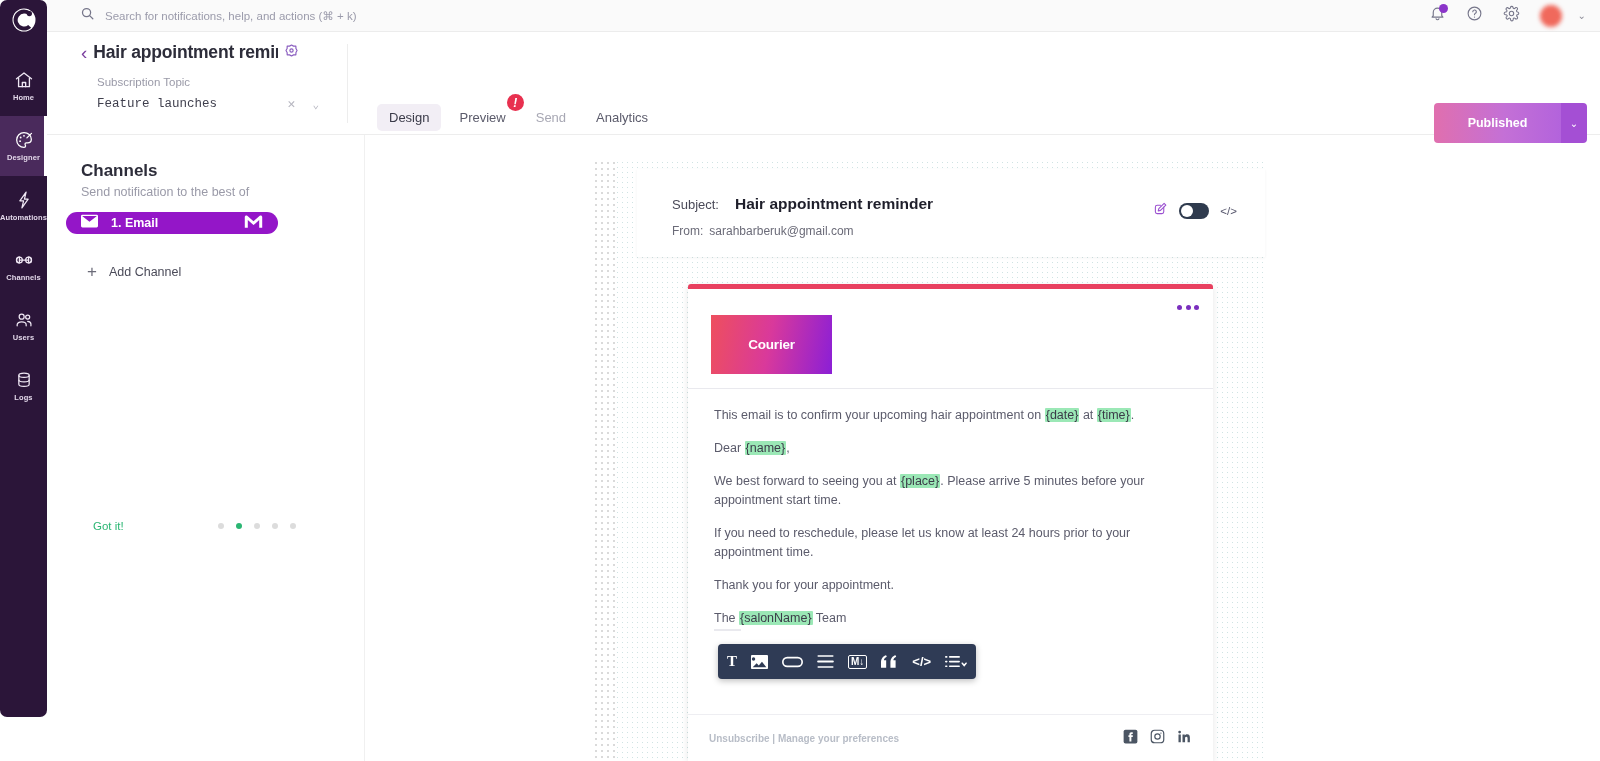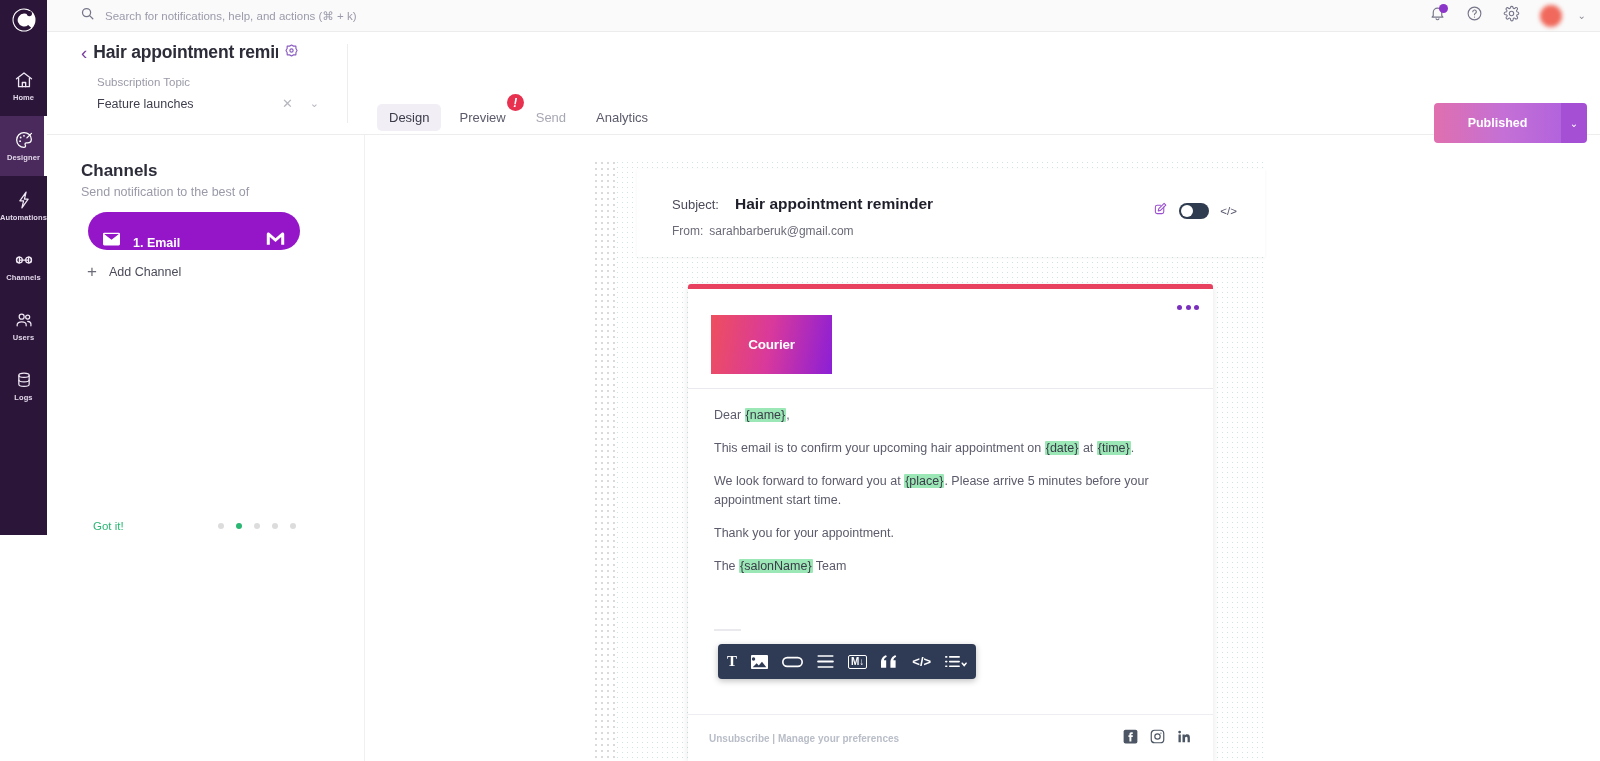--- a/index.html
+++ b/index.html
@@ -6,24 +6,25 @@
   html, body {
     width: 1600px; height: 761px;
     font-family: "Liberation Sans", sans-serif;
     background: #ffffff;
     overflow: hidden;
   }
 
   
   #nav-rail {
     position: absolute; left: 0; top: 0;
-    width: 47px; height: 535px;
+    width: 47px; height: 717px;
     background: #2b1539;
     display: flex; flex-direction: column; align-items: center;
     z-index: 30;
+    border-radius: 7px;
   }
   #brand-logo {
     width: 47px; height: 40px;
     display: flex; align-items: center; justify-content: center;
     margin-bottom: 16px;
   }
   .nav-item {
     width: 47px; height: 60px;
     display: flex; flex-direction: column;
     align-items: center; justify-content: center;
@@ -108,20 +109,21 @@
   }
   #title-gear { cursor: pointer; flex-shrink: 0; }
   #sub-label {
     font-size: 11.5px; color: #9a9aa8;
     margin-top: 13px; margin-left: 16px;
   }
   #topic-row {
     display: flex; align-items: center;
     margin-top: 8px; margin-left: 16px;
     width: 222px;
+    font-family: Liberation Mono, monospace;
   }
   #topic-name { font-size: 12.5px; color: #3f3f4d; flex: 1; }
   #topic-clear {
     color: #b6b6c0; font-size: 13px; cursor: pointer;
     margin-right: 17px;
   }
   #topic-chev { color: #b6b6c0; font-size: 11px; cursor: pointer; }
   #header-divider {
     position: absolute; left: 300px; top: 12px;
     width: 1px; height: 79px; background: #ededed;
@@ -175,24 +177,24 @@
   }
   #channels-title {
     position: absolute; left: 34px; top: 26px;
     font-size: 17px; color: #2d2d3a; font-weight: 600;
   }
   #channels-sub {
     position: absolute; left: 34px; top: 50px;
     font-size: 12.5px; color: #9a9aa8;
   }
   #email-pill {
-    position: absolute; left: 41px; top: 77px;
-    width: 212px; height: 38px;
+    position: absolute; left: 19px; top: 77px;
+    width: 212px; height: 22px;
     background: #9416c8; border-radius: 19px;
-    display: flex; align-items: flex-end;
+    display: flex; align-items: center;
     padding: 0 15px; cursor: pointer;
   }
   #email-label {
     color: #ffffff; font-size: 12.5px; font-weight: 600;
     margin-left: 13px; flex: 1;
   }
   #add-channel {
     position: absolute; left: 40px; top: 128px;
     display: flex; align-items: center; gap: 12px;
     cursor: pointer;
@@ -600,23 +602,24 @@
         <i></i>
         <i></i>
       </div>
 
     <div id="logo-block">
       <span id="logo-text">Courier</span>
     </div>
     <div id="card-rule"></div>
 
     <div id="mail-body">
+      <p class="para"><span>This email is to confirm your upcoming hair appointment on </span><span class="var">{date}</span><span> at </span><span class="var">{time}</span><span>.</span></p>
       <p class="para"><span>Dear </span><span class="var">{name}</span><span>,</span></p>
-      <p class="para"><span>This email is to confirm your upcoming hair appointment on </span><span class="var">{date}</span><span> at </span><span class="var">{time}</span><span>.</span></p>
-      <p class="para"><span>We look forward to forward you at </span><span class="var">{place}</span><span>. Please arrive 5 minutes before your appointment start time.</span></p>
+      <p class="para"><span>We best forward to seeing you at </span><span class="var">{place}</span><span>. Please arrive 5 minutes before your appointment start time.</span></p>
+      <p class="para"><span>If you need to reschedule, please let us know at least 24 hours prior to your appointment time.</span></p>
       <p class="para"><span>Thank you for your appointment.</span></p>
       <p class="para"><span>The </span><span class="var">{salonName}</span><span> Team</span></p>
     </div>
 
     <div id="body-sep"></div>
 
     <div id="editor-toolbar">
       <span class="tb-btn txt">T</span>
       <span class="tb-btn">
         <svg width="17" height="16" viewBox="0 0 24 22" fill="#ffffff">

